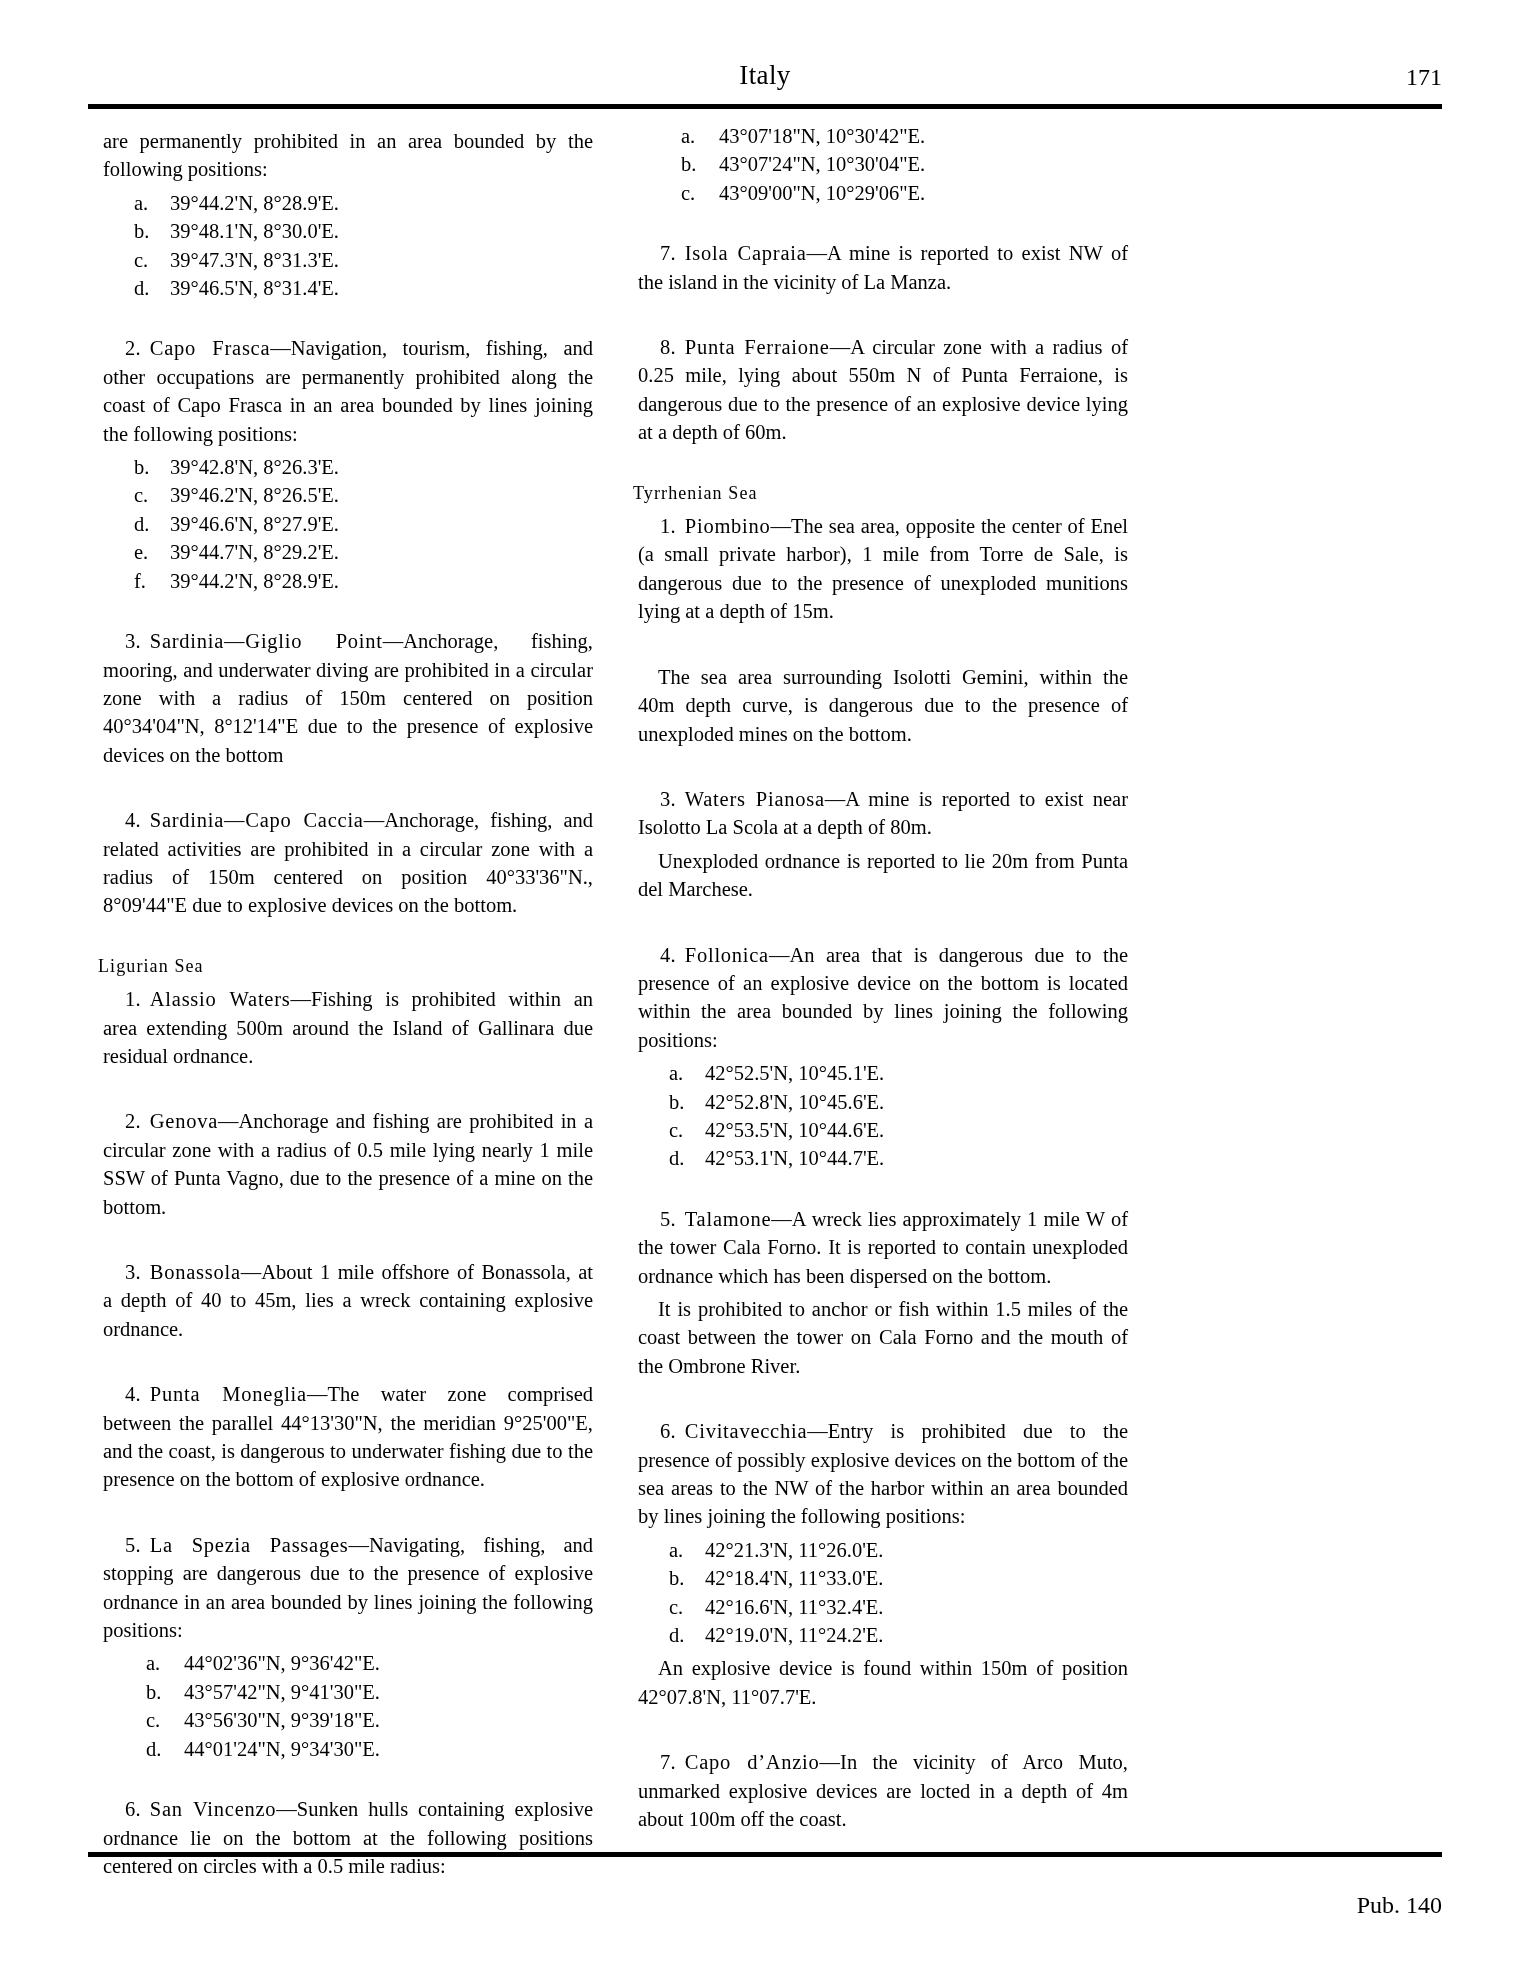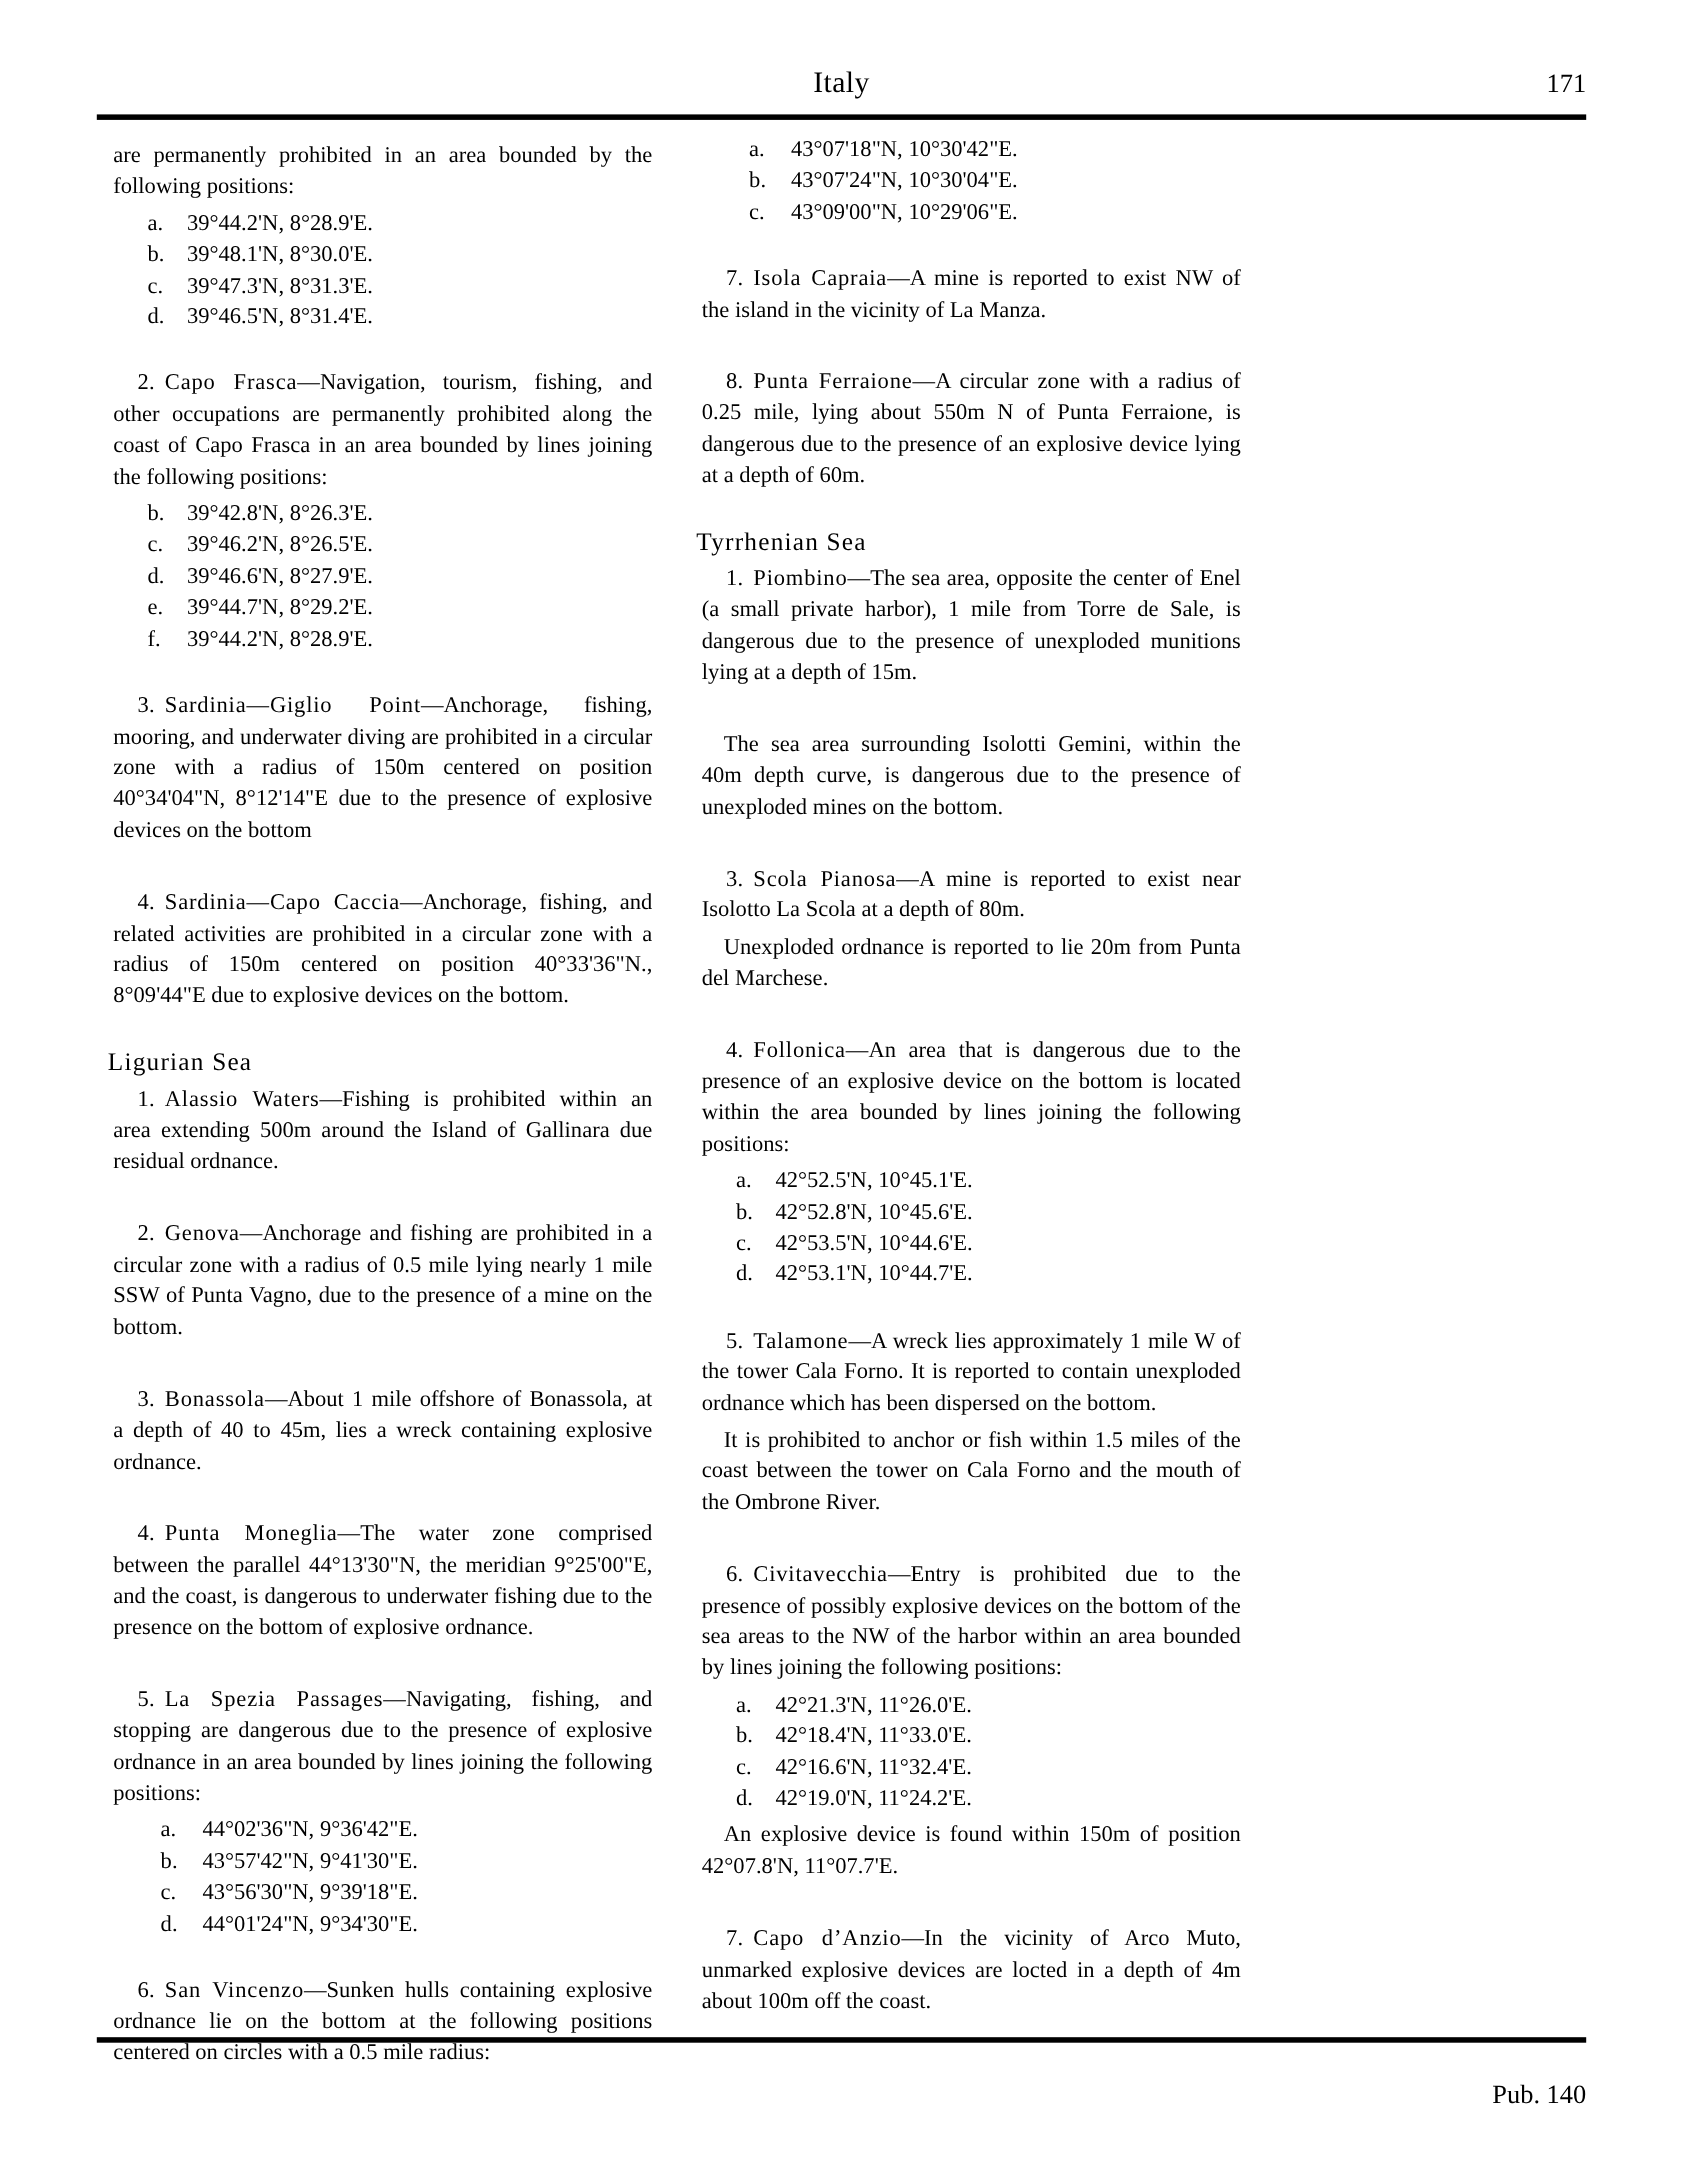--- a/index.html
+++ b/index.html
@@ -99,21 +99,21 @@
   .p-item .num {
     display: inline-block;
     padding-left: 22px;
     padding-right: 9px;
     letter-spacing: 0.2px;
   }
   .p-sub {
     text-indent: 20px;
   }
   .heading {
-    font-size: 23px;
+    font-size: 18px;
     line-height: 28.4px;
     letter-spacing: 1.1px;
     margin: 0;
     text-align: left;
   }
   .gap { height: 27px; }
 
   
   .pname { letter-spacing: 0.75px; }
 
@@ -238,21 +238,21 @@
       <p class="heading">Tyrrhenian Sea</p>
 
       <p class="p-item"><span class="num">1.</span><span class="pname">Piombino</span><span>—The sea area, opposite the center of Enel (a small private harbor), 1 mile from Torre de Sale, is dangerous due to the presence of unexploded munitions lying at a depth of 15m.</span></p>
 
       <div class="gap"></div>
 
       <p class="p-sub">The sea area surrounding Isolotti Gemini, within the 40m depth curve, is dangerous due to the presence of unexploded mines on the bottom.</p>
 
       <div class="gap"></div>
 
-      <p class="p-item"><span class="num">3.</span><span class="pname">Scola Pianosa</span><span>—A mine is reported to exist near Isolotto La Scola at a depth of 80m.</span></p>
+      <p class="p-item"><span class="num">3.</span><span class="pname">Waters Pianosa</span><span>—A mine is reported to exist near Isolotto La Scola at a depth of 80m.</span></p>
       <p class="p-sub">Unexploded ordnance is reported to lie 20m from Punta del Marchese.</p>
 
       <div class="gap"></div>
 
       <p class="p-item"><span class="num">4.</span><span class="pname">Follonica</span><span>—An area that is dangerous due to the presence of an explosive device on the bottom is located within the area bounded by lines joining the following positions:</span></p>
 
       <ul class="coords narrow">
         <li><span class="lbl">a.</span><span class="val">42°52.5'N, 10°45.1'E.</span></li>
         <li><span class="lbl">b.</span><span class="val">42°52.8'N, 10°45.6'E.</span></li>
         <li><span class="lbl">c.</span><span class="val">42°53.5'N, 10°44.6'E.</span></li>

